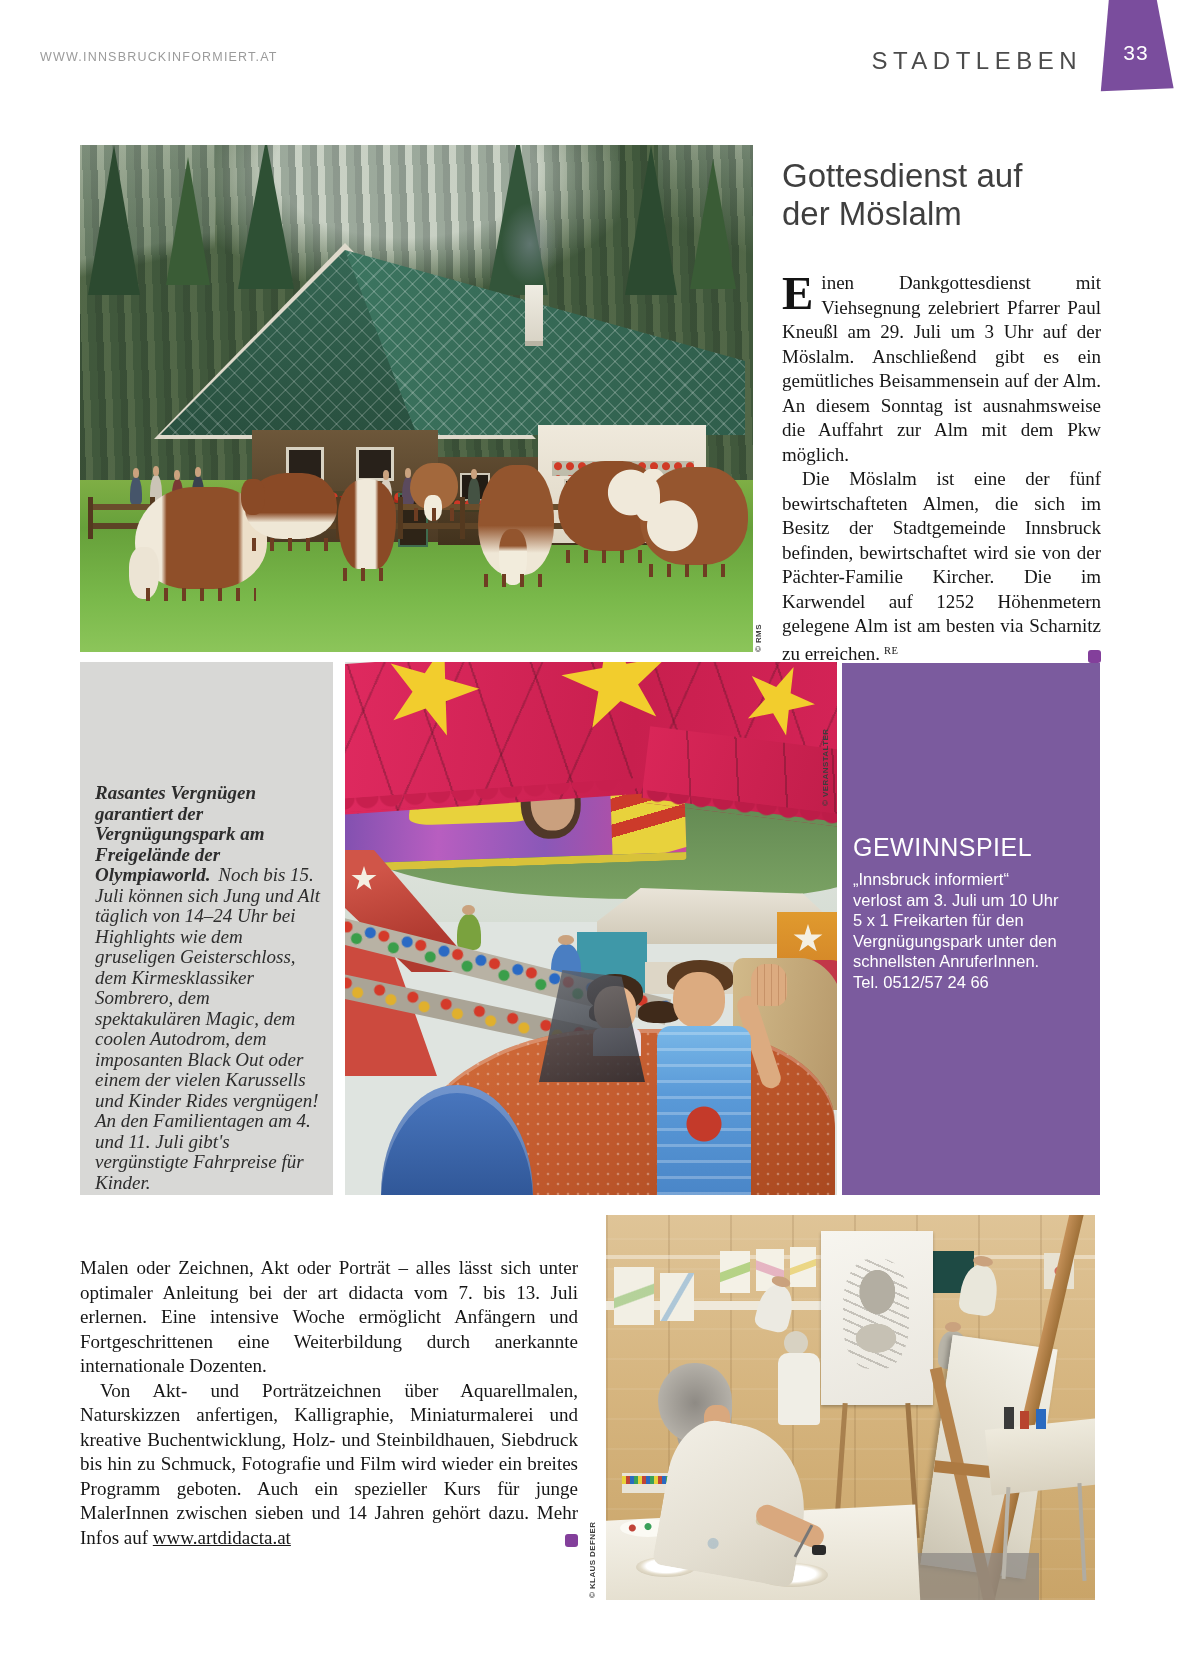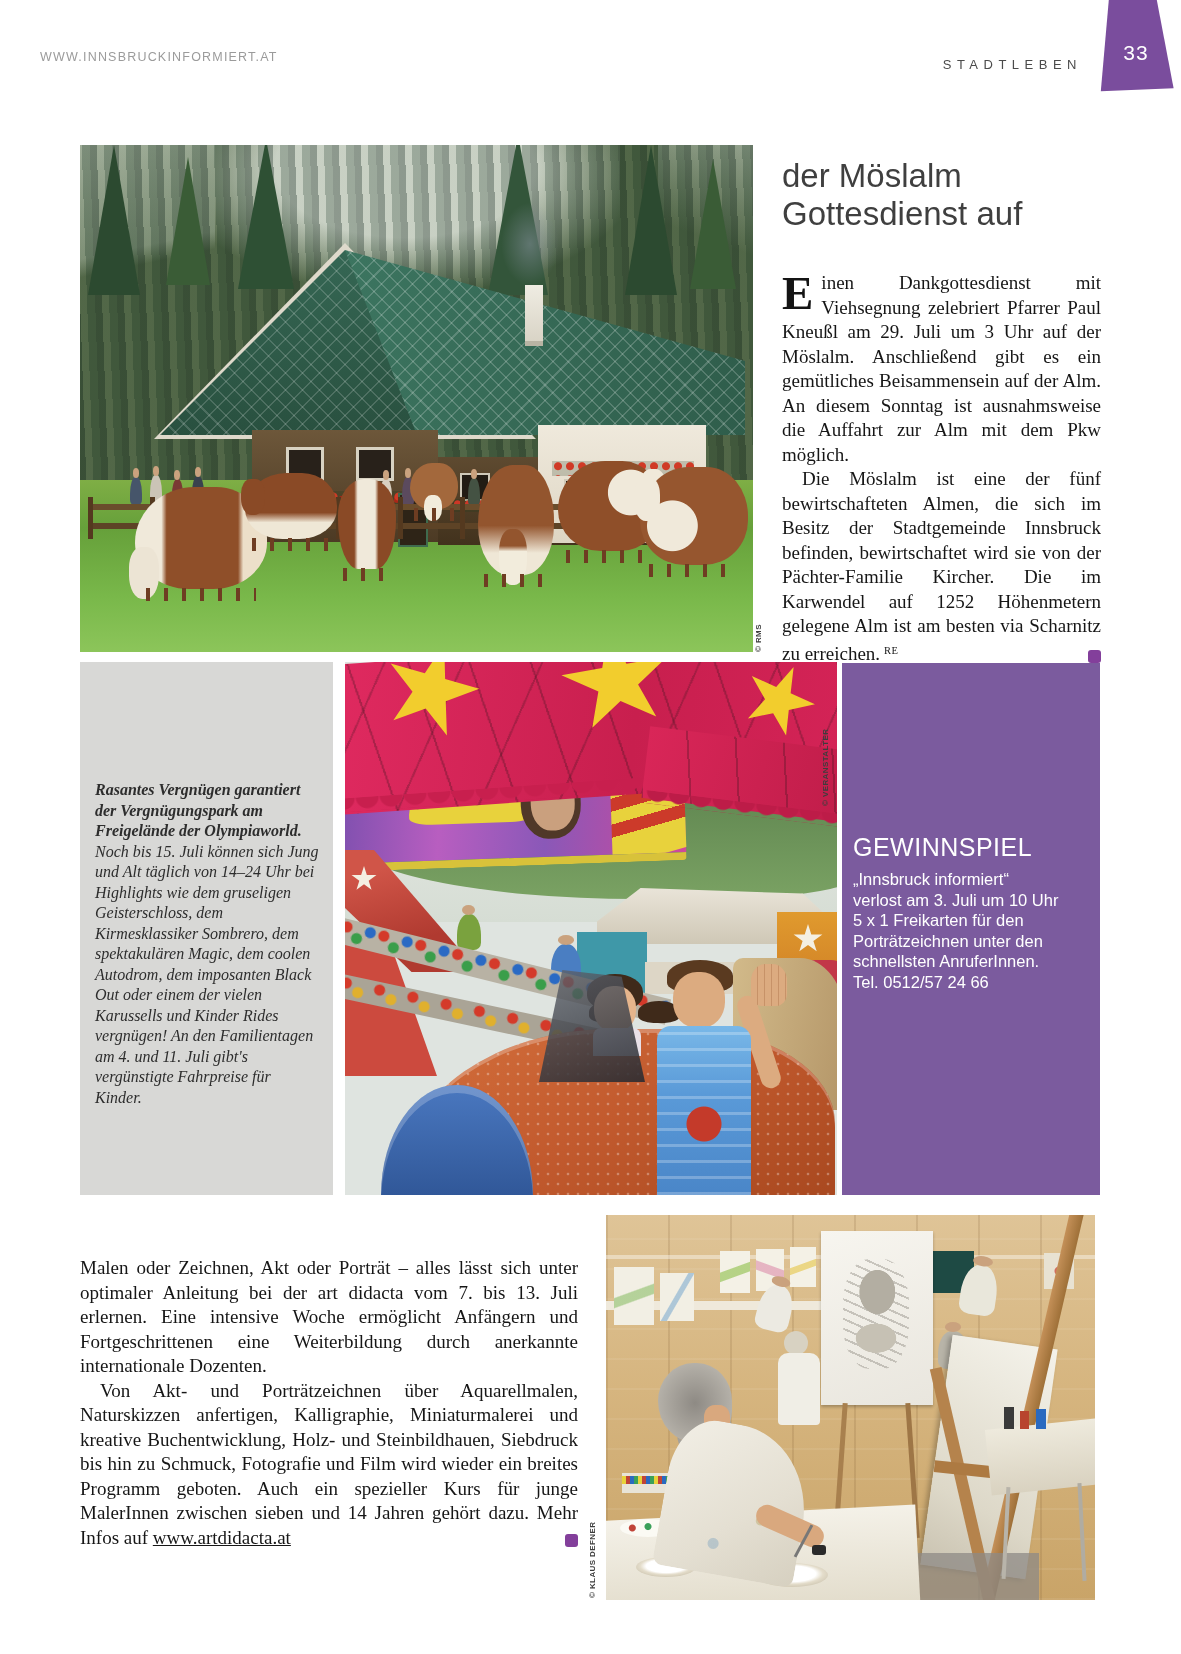--- a/index.html
+++ b/index.html
@@ -1,39 +1,39 @@
 <!DOCTYPE html>
 <html lang="de"><head>
 <meta charset="utf-8">
 <style>
   html,body{margin:0;padding:0;background:#888;}
   .page{position:relative;width:1181px;height:1654px;background:#ffffff;margin:0 auto;
         font-family:"Liberation Sans",sans-serif;overflow:hidden;}
   
   .hdr-url{position:absolute;left:40px;top:50px;font-size:12.5px;letter-spacing:1.2px;color:#9b9b9b;}
-  .hdr-section{position:absolute;top:57px;right:99px;font-size:13px;letter-spacing:5.5px;color:#4b4b4b;}
+  .hdr-section{position:absolute;top:47px;right:99px;font-size:24px;letter-spacing:5.5px;color:#4b4b4b;}
   .page-tab{position:absolute;left:1096px;top:0;width:80px;height:95px;background:#7a4d9d;
             clip-path:polygon(16% 0,76% 0,97% 93%,6% 96%);display:flex;align-items:center;justify-content:center;
             box-sizing:border-box;color:#fff;font-size:21px;letter-spacing:1px;padding-top:10px;}
   
   .serif{font-family:"Liberation Serif","DejaVu Serif",serif;}
   .article1{position:absolute;left:782px;top:157px;width:319px;}
   .article1 h1{margin:0;font-weight:normal;font-size:33px;line-height:38px;color:#3f3f3f;}
   .abody{margin-top:38px;position:relative;}
   .abody p{margin:0;font-family:"Liberation Serif","DejaVu Serif",serif;font-size:19px;line-height:24.5px;
            color:#161616;text-align:justify;hyphens:auto;}
   .abody p.indent{text-indent:20px;}
   .dropcap{float:left;font-size:47px;line-height:38px;padding:3px 8px 0 0;font-weight:bold;color:#141414;
            font-family:"Liberation Serif","DejaVu Serif",serif;}
   .author{font-size:10.5px;letter-spacing:.5px;vertical-align:6px;margin-left:4px;font-variant:small-caps;}
   .endsq{position:absolute;right:0;bottom:3px;width:13px;height:13px;border-radius:3px;background:#833f9b;}
   
   .graybox{position:absolute;left:80px;top:662px;width:253px;height:533px;background:#d8d8d6;}
   .graybox .cap{position:absolute;left:15px;right:13px;top:102px;font-family:"Liberation Serif","DejaVu Serif",serif;
-                font-style:italic;font-size:16px;line-height:20.5px;color:#2d2d2d;}
+                font-style:italic;font-size:19px;line-height:20.5px;color:#2d2d2d;}
   .graybox .cap strong{margin-right:3px;}
   .purplebox{position:absolute;left:842px;top:663px;width:258px;height:532px;background:#7b5b9e;color:#fff;box-sizing:border-box;}
   .pb-inner{position:absolute;left:11px;right:10px;top:170px;}
   .pb-title{font-size:25px;letter-spacing:.5px;margin-bottom:7px;}
   .pb-line{font-size:16.5px;line-height:20.5px;white-space:nowrap;}
   
   .article2{position:absolute;left:80px;top:1237px;width:498px;}
   .article2 h2{margin:0;font-weight:normal;font-size:39px;line-height:44px;color:#3f3f3f;}
   .a2body{margin-top:19px;position:relative;}
   .a2body p{margin:0;font-family:"Liberation Serif","DejaVu Serif",serif;font-size:19px;line-height:24.5px;
@@ -147,22 +147,22 @@
     <div class="cow" style="left:560px;top:322px;width:108px;height:110px;">
       <div class="cbody" style="background:radial-gradient(circle at 30% 60%,#f0e9da 0 26%,transparent 27%),#96562f;"></div>
       <div class="chead" style="left:-6px;top:10px;width:26px;height:44px;background:#f0e9da;"></div>
       <div class="legs"></div>
     </div>
   </div>
   <div class="vcredit" style="left:754px;top:652px;">© RMS</div>
 
   <div class="article1">
     <h1>
+      <div>Gottesdienst auf</div>
       <div>der Möslalm</div>
-      <div>Gottesdienst auf</div>
     </h1>
     <div class="abody">
       <p><span class="dropcap">E</span><span>inen Dankgottesdienst mit Viehsegnung zelebriert Pfarrer Paul Kneußl am 29. Juli um 3 Uhr auf der Möslalm. Anschließend gibt es ein gemütliches Beisammensein auf der Alm. An diesem Sonntag ist ausnahmsweise die Auffahrt zur Alm mit dem Pkw möglich.</span></p>
       <p class="indent"><span>Die Möslalm ist eine der fünf bewirtschafteten Almen, die sich im Besitz der Stadtgemeinde Innsbruck befinden, bewirtschaftet wird sie von der Pächter-Familie Kircher. Die im Karwendel auf 1252 Höhenmetern gelegene Alm ist am besten via Scharnitz zu erreichen.</span><span class="author serif">RE</span></p>
       <span class="endsq"></span>
     </div>
   </div>
 
   <div class="graybox">
     <p class="cap">
@@ -215,21 +215,21 @@
     <div style="left:194px;top:308px;width:106px;height:112px;clip-path:polygon(22% 0,78% 6%,100% 100%,0 100%);background:linear-gradient(160deg,rgba(95,100,110,.78),rgba(40,42,48,.88));"></div>
   </div>
   <div class="vcredit" style="left:821px;top:806px;">© VERANSTALTER</div>
 
   <div class="purplebox">
     <div class="pb-inner">
       <div class="pb-title">GEWINNSPIEL</div>
       <div class="pb-line">„Innsbruck informiert“</div>
       <div class="pb-line">verlost am 3. Juli um 10 Uhr</div>
       <div class="pb-line">5 x 1 Freikarten für den</div>
-      <div class="pb-line">Porträtzeichnen unter den</div>
+      <div class="pb-line">Vergnügungspark unter den</div>
       <div class="pb-line">schnellsten AnruferInnen.</div>
       <div class="pb-line">Tel. 0512/57 24 66</div>
     </div>
   </div>
 
   <div class="article2">
     <div class="a2body">
       <p>Malen oder Zeichnen, Akt oder Porträt – alles lässt sich unter optimaler Anleitung bei der art didacta vom 7. bis 13. Juli erlernen. Eine intensive Woche ermöglicht Anfängern und Fortgeschrittenen eine Weiterbildung durch anerkannte internationale Dozenten.</p>
       <p class="indent"><span>Von Akt- und Porträtzeichnen über Aquarellmalen, Naturskizzen anfertigen, Kalligraphie, Miniaturmalerei und kreative Buchentwicklung, Holz- und Steinbildhauen, Siebdruck bis hin zu Schmuck, Fotografie und Film wird wieder ein breites Programm geboten. Auch ein spezieller Kurs für junge MalerInnen zwischen sieben und 14 Jahren gehört dazu. Mehr Infos auf </span><span class="weblink">www.artdidacta.at</span></p>
       <span class="endsq"></span>

